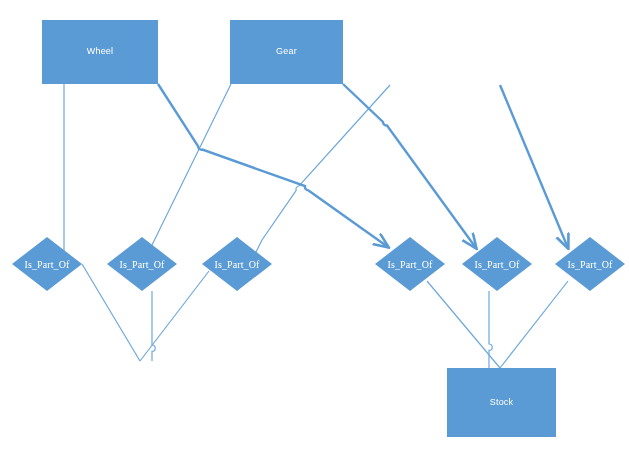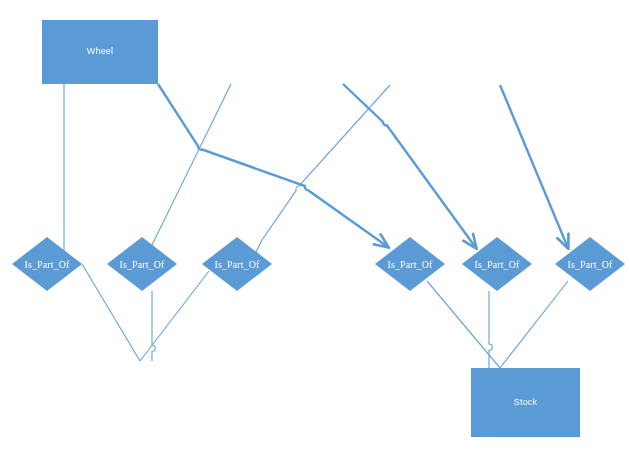--- a/index.html
+++ b/index.html
@@ -112,24 +112,27 @@
 
     <path d="M 489,291 L 489,344 A 3.2 3.2 0 0 1 489,350.4 L 489,368" fill="none" stroke="#6EA8DC" stroke-width="1.2"></path>
 
     <path d="M 568,281 L 500,368" fill="none" stroke="#6EA8DC" stroke-width="1.2"></path>
   </svg>
 
   <div class="entity" style="left:42px; top:20px; width:116px; height:64px;">
     <span class="label">Wheel</span>
   </div>
 
+  <div class="entity" style="left:230px; top:20px; width:113px; height:64px;">
+    <span class="label">Gear</span>
+  </div>
 
 
 
-  <div class="entity" style="left:471px; top:368px; width:109px; height:69px;">
+  <div class="entity" style="left:447px; top:368px; width:109px; height:69px;">
     <span class="label">Stock</span>
   </div>
 
   <div class="relationship" style="left:12px; top:237px;">
     <div class="diamond"></div>
     <div class="label">Is_Part_Of</div>
   </div>
 
   <div class="relationship" style="left:107px; top:237px;">
     <div class="diamond"></div>

